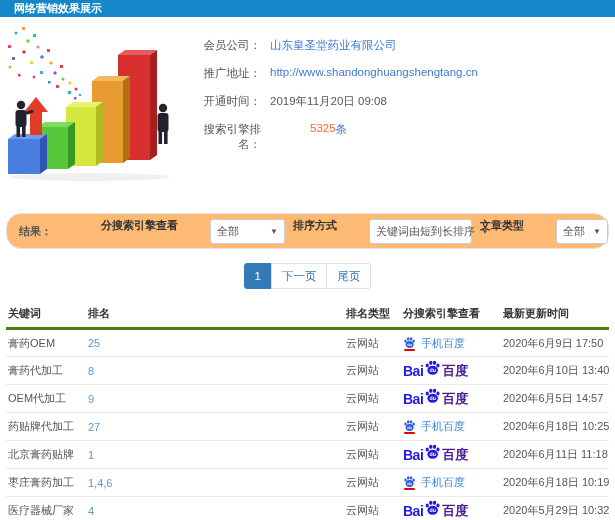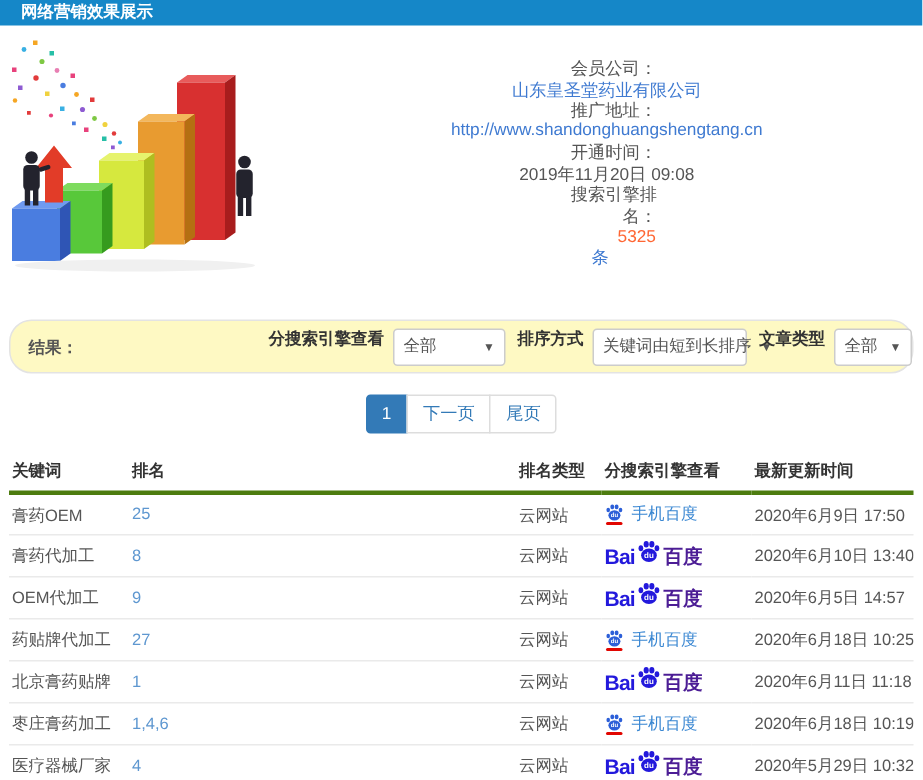--- a/index.html
+++ b/index.html
@@ -5,36 +5,36 @@
   * { margin:0; padding:0; box-sizing:border-box; }
   html,body { width:615px; height:520px; overflow:hidden; background:#fff;
     font-family:"Liberation Sans","DejaVu Sans",sans-serif; }
   
   .titlebar { height:17px; background:#1587c8; color:#fff; font-size:11px;
     font-weight:bold; line-height:17px; padding-left:14px; }
   
   .top-section { position:relative; height:179px; }
   .illustration { position:absolute; left:0; top:2px; width:190px; height:168px; }
   .info-list { margin-left:185px; padding-top:21px; }
-  .info-row { height:28px; display:flex; align-items:center; font-size:11.5px;flex-direction:column; }
+  .info-row { height:28px; display:flex; font-size:11.5px; }
   .info-label { width:76px; text-align:right; color:#555; }
   .info-value { margin-left:9px; color:#555; text-decoration:none; }
   a.info-value { color:#3f7ad1; cursor:pointer; }
   .num-orange { margin-left:9px; color:#ff6633;padding-left:40px; }
   .suffix-blue { color:#3f7ad1; }
   
-  .filter-bar { margin:17px 6px 0 6px; height:36px; background:#fef9c3;
+  .filter-bar { margin:17px 6px 0 6px; height:36px; background:#fdba74;
     border:1px solid #e3e3e3; border-radius:15px; display:flex; align-items:center;
     font-size:11px; }
   .result-label { padding-left:12px; color:#555; font-weight:bold; }
   .filter-spacer { flex:1; }
   .filter-label { font-weight:bold; color:#333; margin:0 6px 12px 8px; white-space:nowrap; }
   .fake-select { background:#fff; border:1px solid #ccc; border-radius:3px;
     height:25px; line-height:23px; padding:0 6px; display:flex; align-items:center;
-    justify-content:space-between; color:#555; cursor:pointer; white-space:nowrap; }
+    justify-content:space-between; color:#555; cursor:pointer; white-space:nowrap;margin-left:26px; }
   .fake-select .caret { font-size:8px; color:#555; margin-left:6px; }
   .sel-engine { width:75px; }
   .sel-sort  { width:103px; }
   .sel-article { width:52px; }
   .submit-btn { height:27px; padding:0 13px; background:linear-gradient(#fff,#f5f5f5);
     border:1px solid #ccc; border-radius:3px; color:#444; font-size:11px;
     margin-left:9px; margin-right:0px; cursor:pointer; white-space:nowrap; }
   
   .pagination { margin-top:14px; display:flex; justify-content:center; }
   .page-btn { height:26px; line-height:24px; padding:0 10px; border:1px solid #ddd;

